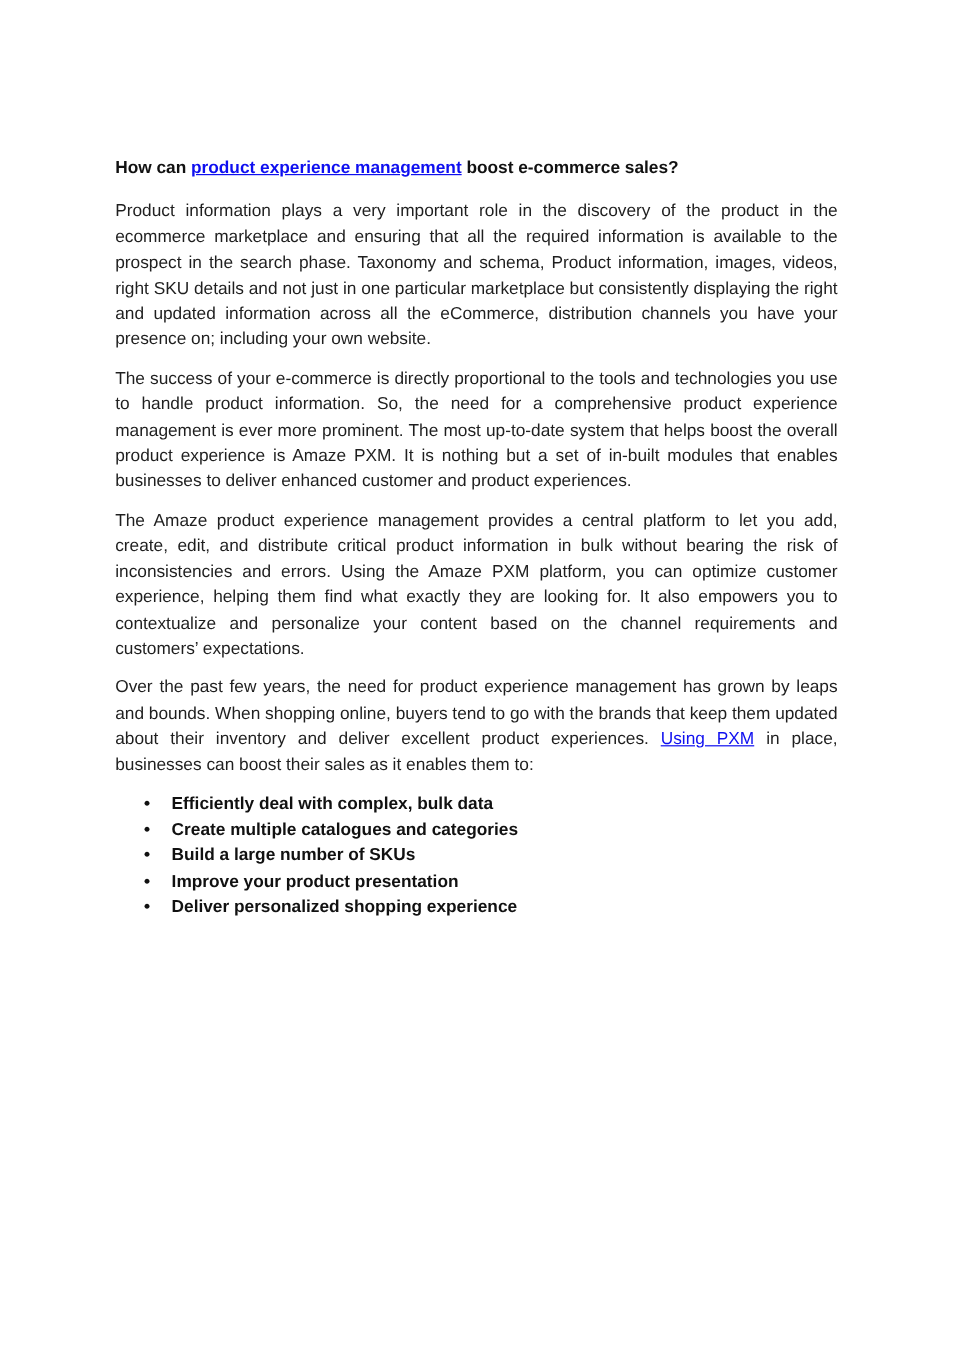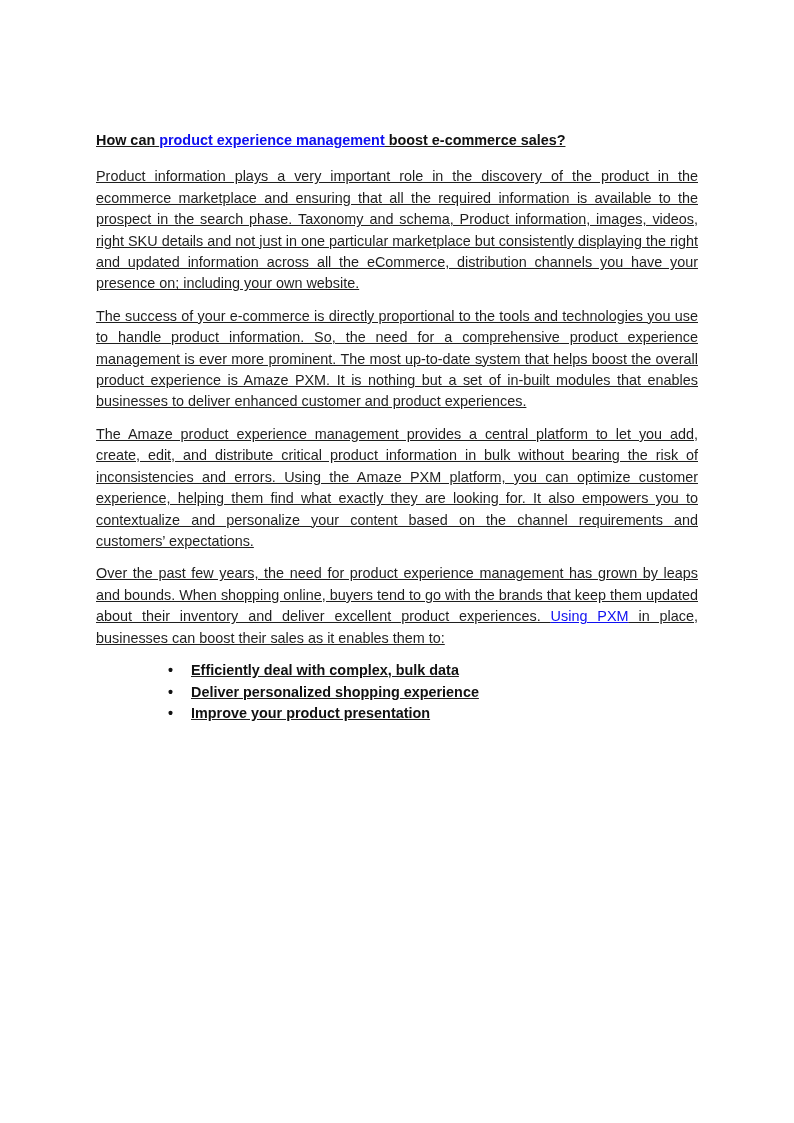--- a/index.html
+++ b/index.html
@@ -16,21 +16,20 @@
     width:794px;
     height:1123px;
     box-sizing:border-box;
     background:var(--page-bg);
     padding:130px 96px 0 96px;
     font-family:"Liberation Sans","DejaVu Sans",sans-serif;
     font-size:14.4px;
     line-height:21.4px;
     color:var(--text-color);
     overflow:hidden;
-    text-decoration:underline;
   }
   .doc-heading{
     font-size:14.4px;
     line-height:21.4px;
     font-weight:bold;
     color:#111111;
     margin:0 0 15px 0;
   }
   .doc-paragraph{
     margin:0 0 11px 0;
@@ -44,21 +43,20 @@
   .benefits-list{
     list-style:none;
     margin:5px 0 0 0;
     padding:0 0 0 47px;
   }
   .benefits-list li{
     position:relative;
     font-weight:bold;
     color:#111111;
     line-height:21.6px;
-    margin-left:48px;
   }
   .benefits-list li::before{
     content:"\2022";
     position:absolute;
     left:-23px;
     top:0;
     font-weight:bold;
   }
 </style>
 </head>
@@ -71,17 +69,19 @@
   <p class="doc-paragraph">Product information plays a very important role in the discovery of the product in the ecommerce marketplace and ensuring that all the required information is available to the prospect in the search phase. Taxonomy and schema, Product information, images, videos, right SKU details and not just in one particular marketplace but consistently displaying the right and updated information across all the eCommerce, distribution channels you have your presence on; including your own website.</p>
 
   <p class="doc-paragraph">The success of your e-commerce is directly proportional to the tools and technologies you use to handle product information. So, the need for a comprehensive product experience management is ever more prominent. The most up-to-date system that helps boost the overall product experience is Amaze PXM. It is nothing but a set of in-built modules that enables businesses to deliver enhanced customer and product experiences.</p>
 
   <p class="doc-paragraph">The Amaze product experience management provides a central platform to let you add, create, edit, and distribute critical product information in bulk without bearing the risk of inconsistencies and errors. Using the Amaze PXM platform, you can optimize customer experience, helping them find what exactly they are looking for. It also empowers you to contextualize and personalize your content based on the channel requirements and customers’ expectations.</p>
 
   <p class="doc-paragraph"><span>Over the past few years, the need for product experience management has grown by leaps and bounds. When shopping online, buyers tend to go with the brands that keep them updated about their inventory and deliver excellent product experiences. </span><a class="doc-link">Using PXM</a><span> in place, businesses can boost their sales as it enables them to:</span></p>
 
   <ul class="benefits-list">
     <li>Efficiently deal with complex, bulk data</li>
+    <li>Create multiple catalogues and categories</li>
+    <li>Build a large number of SKUs</li>
+    <li>Improve your product presentation</li>
     <li>Deliver personalized shopping experience</li>
-    <li>Improve your product presentation</li>
   </ul>
 
 </div>
 
 </body></html>

